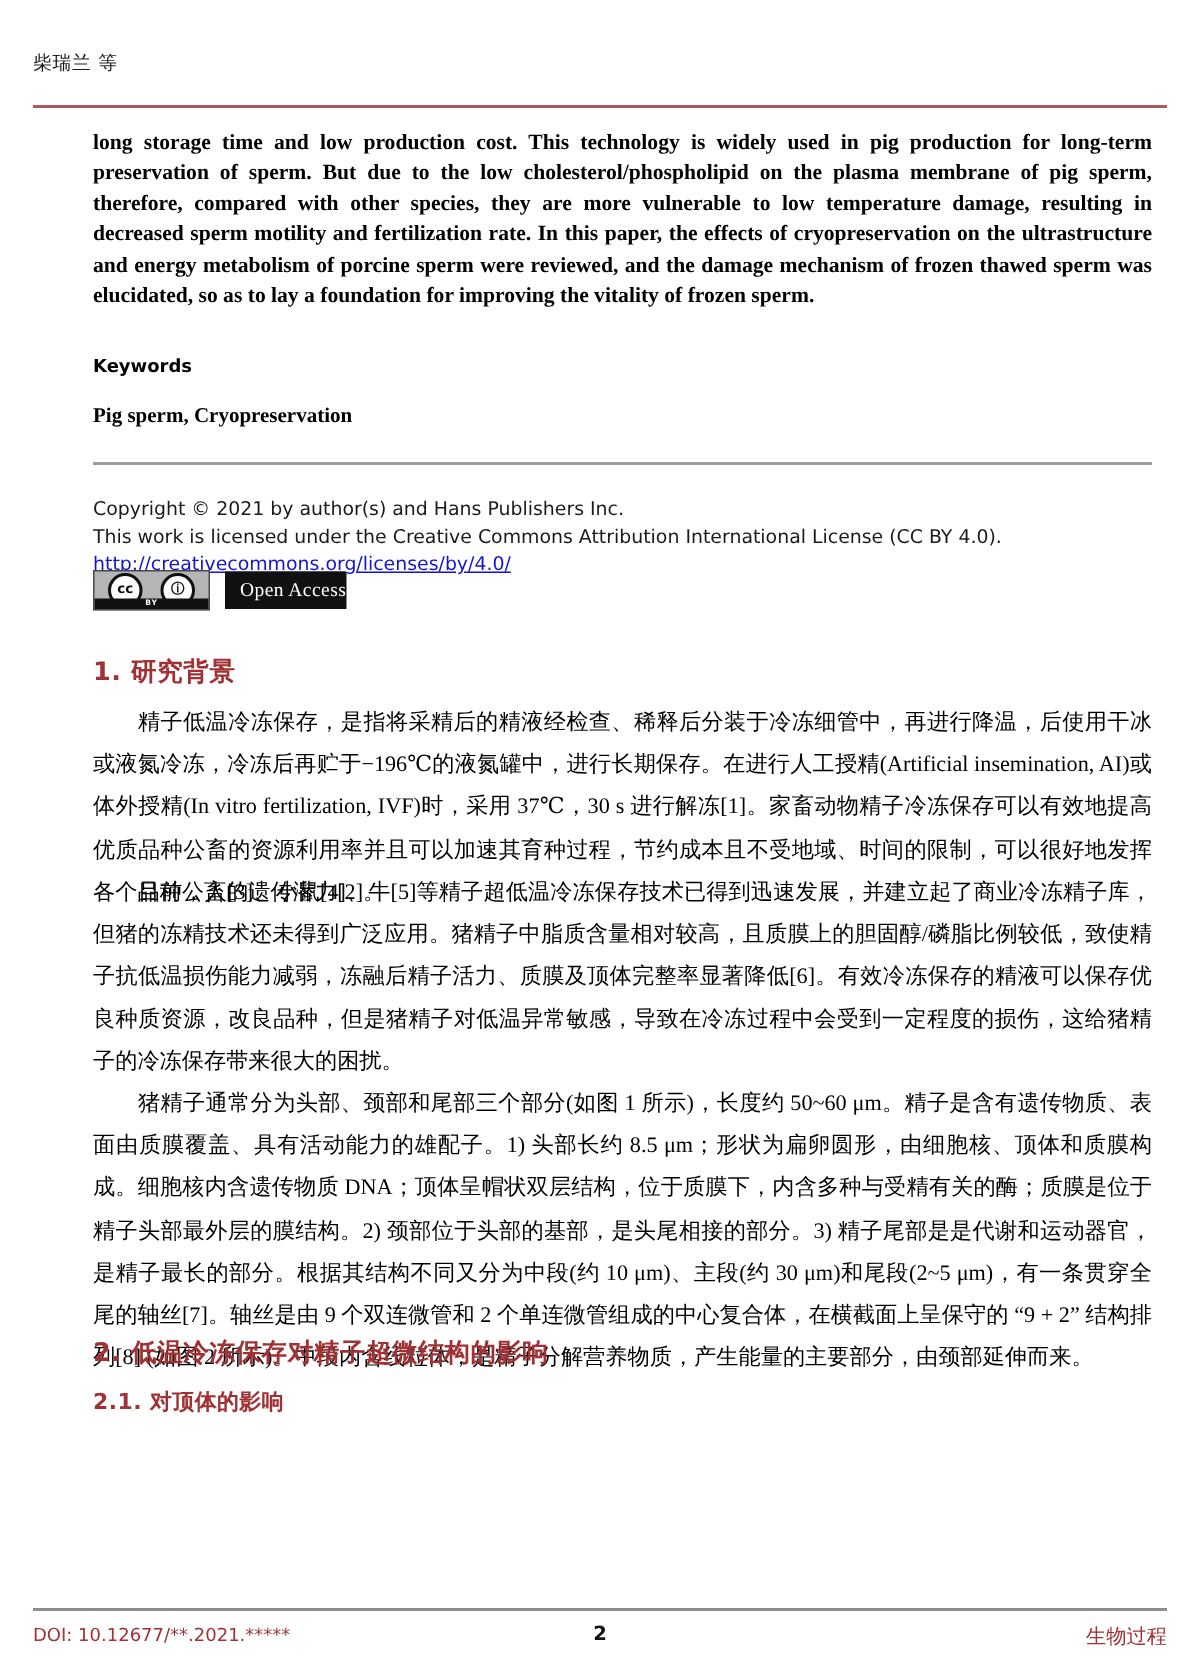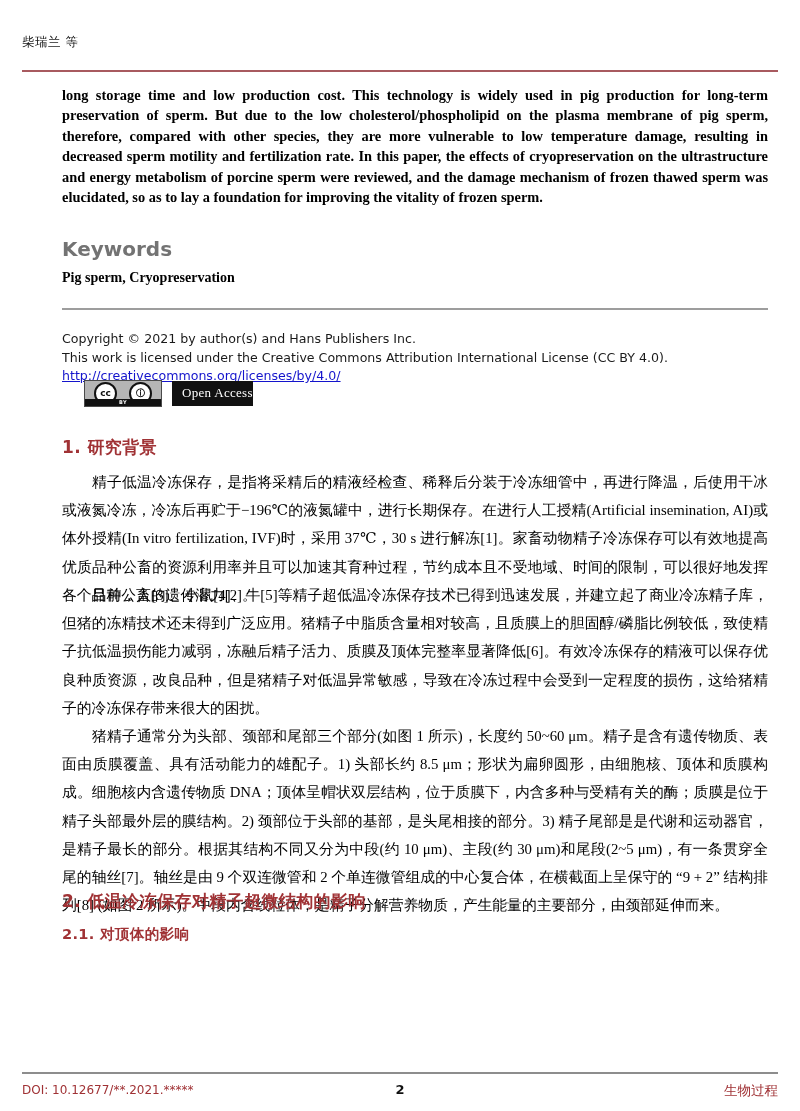--- a/index.html
+++ b/index.html
@@ -56,22 +56,22 @@
     color: #000000;
   }
 
   
   .kw-title {
     position: absolute;
     top: 237px;
     left: 62px;
     font-family: "DejaVu Sans", "Liberation Sans", sans-serif;
     font-weight: bold;
-    font-size: 20px;
-    color: #737373;
+    font-size: 12px;
+    color: #000000;
   }
   .kw-body {
     position: absolute;
     top: 270px;
     left: 62px;
     width: 706px;
     font-family: "Liberation Serif", "DejaVu Serif", serif;
     font-weight: bold;
     font-size: 14px;
     color: #000000;
@@ -102,21 +102,20 @@
     color: #1414cc;
     text-decoration: underline;
   }
   .badges {
     position: absolute;
     top: 380px;
     left: 62px;
     display: flex;
     align-items: center;
     gap: 10px;
-    margin-left: 22px;
   }
   .cc-badge {
     width: 78px;
     height: 27px;
     background: #b5b5b5;
     border: 1px solid #4a4a4a;
     position: relative;
     box-sizing: border-box;
     display: flex;
     align-items: center;

